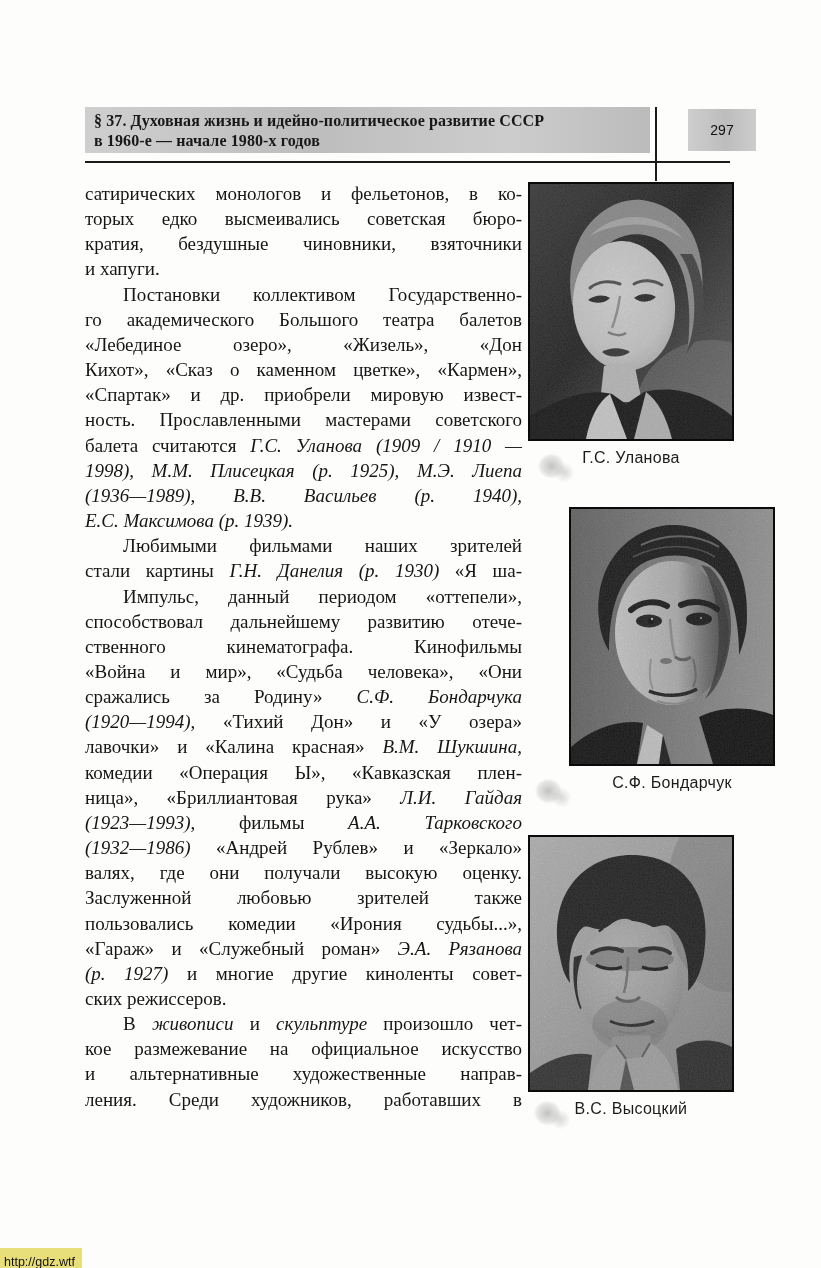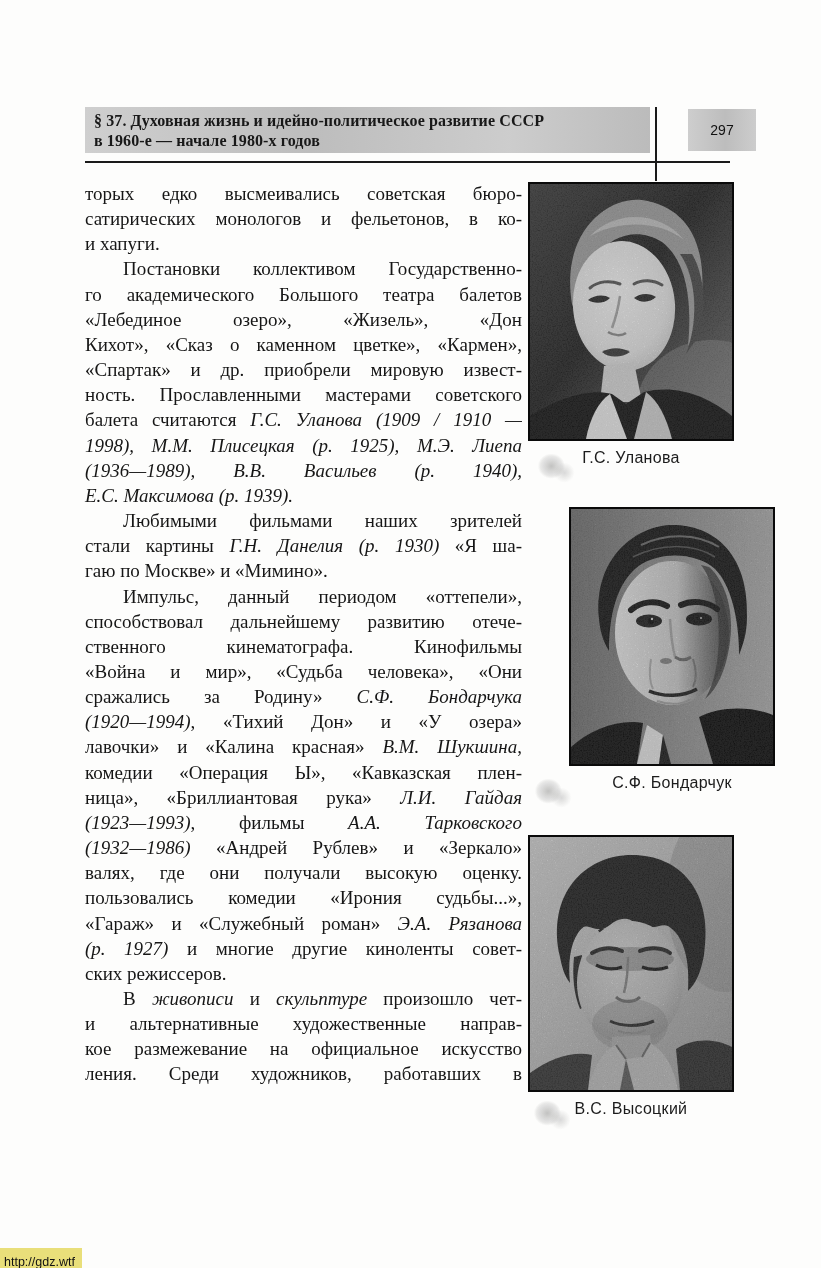--- a/index.html
+++ b/index.html
@@ -53,55 +53,56 @@
       <div>в 1960-е — начале 1980-х годов</div>
     </div>
   </div>
   <div class="pnbox">
     <span>297</span>
   </div>
   <div class="vrule"></div>
   <div class="hrule"></div>
 
   <div class="col">
+      <div class="tl"><span>сатирических монологов и фельетонов, в ко-</span></div>
       <div class="tl"><span>торых едко высмеивались советская бюро-</span></div>
-      <div class="tl"><span>сатирических монологов и фельетонов, в ко-</span></div>
+      <div class="tl"><span>кратия, бездушные чиновники, взяточники</span></div>
       <div class="tl last"><span>и хапуги.</span></div>
       <div class="tl ind"><span>Постановки коллективом Государственно-</span></div>
       <div class="tl"><span>го академического Большого театра балетов</span></div>
       <div class="tl"><span>«Лебединое озеро», «Жизель», «Дон</span></div>
       <div class="tl"><span>Кихот», «Сказ о каменном цветке», «Кармен»,</span></div>
       <div class="tl"><span>«Спартак» и др. приобрели мировую извест-</span></div>
       <div class="tl"><span>ность. Прославленными мастерами советского</span></div>
       <div class="tl"><span>балета считаются </span><span class="it">Г.С. Уланова (1909 / 1910 —</span></div>
       <div class="tl"><span class="it">1998), М.М. Плисецкая (р. 1925), М.Э. Лиепа</span></div>
       <div class="tl"><span class="it">(1936—1989), В.В. Васильев (р. 1940),</span></div>
       <div class="tl last"><span class="it">Е.С. Максимова (р. 1939).</span></div>
       <div class="tl ind"><span>Любимыми фильмами наших зрителей</span></div>
       <div class="tl"><span>стали картины </span><span class="it">Г.Н. Данелия (р. 1930)</span><span> «Я ша-</span></div>
-      <div class="tl last"><span>гаю по Москве» и «Мимино».</span></div>
       <div class="tl ind"><span>Импульс, данный периодом «оттепели»,</span></div>
       <div class="tl"><span>способствовал дальнейшему развитию отече-</span></div>
       <div class="tl"><span>ственного кинематографа. Кинофильмы</span></div>
       <div class="tl"><span>«Война и мир», «Судьба человека», «Они</span></div>
       <div class="tl"><span>сражались за Родину» </span><span class="it">С.Ф. Бондарчука</span></div>
       <div class="tl"><span class="it">(1920—1994)</span><span>, «Тихий Дон» и «У озера»</span></div>
       <div class="tl"><span>лавочки» и «Калина красная» </span><span class="it">В.М. Шукшина</span><span>,</span></div>
       <div class="tl"><span>комедии «Операция Ы», «Кавказская плен-</span></div>
       <div class="tl"><span>ница», «Бриллиантовая рука» </span><span class="it">Л.И. Гайдая</span></div>
       <div class="tl"><span class="it">(1923—1993)</span><span>, фильмы </span><span class="it">А.А. Тарковского</span></div>
       <div class="tl"><span class="it">(1932—1986)</span><span> «Андрей Рублев» и «Зеркало»</span></div>
       <div class="tl"><span>валях, где они получали высокую оценку.</span></div>
+      <div class="tl"><span>Заслуженной любовью зрителей также</span></div>
       <div class="tl"><span>пользовались комедии «Ирония судьбы...»,</span></div>
       <div class="tl"><span>«Гараж» и «Служебный роман» </span><span class="it">Э.А. Рязанова</span></div>
       <div class="tl"><span class="it">(р. 1927)</span><span> и многие другие киноленты совет-</span></div>
       <div class="tl last"><span>ских режиссеров.</span></div>
       <div class="tl ind"><span>В </span><span class="it">живописи</span><span> и </span><span class="it">скульптуре</span><span> произошло чет-</span></div>
+      <div class="tl"><span>кое размежевание на официальное искусство</span></div>
       <div class="tl"><span>и альтернативные художественные направ-</span></div>
-      <div class="tl"><span>кое размежевание на официальное искусство</span></div>
       <div class="tl"><span>ления. Среди художников, работавших в</span></div>
     </div>
 
   <figure class="fig" style="left:528px;top:182px;">
     <div class="frame">
       <svg viewBox="0 0 202 255" preserveAspectRatio="none">
         <defs>
           <linearGradient id="u-bg" x1="0" y1="0" x2="1" y2="1">
             <stop offset="0" stop-color="#3a3a3a"></stop>
               <stop offset="0.45" stop-color="#1f1f1f"></stop>

